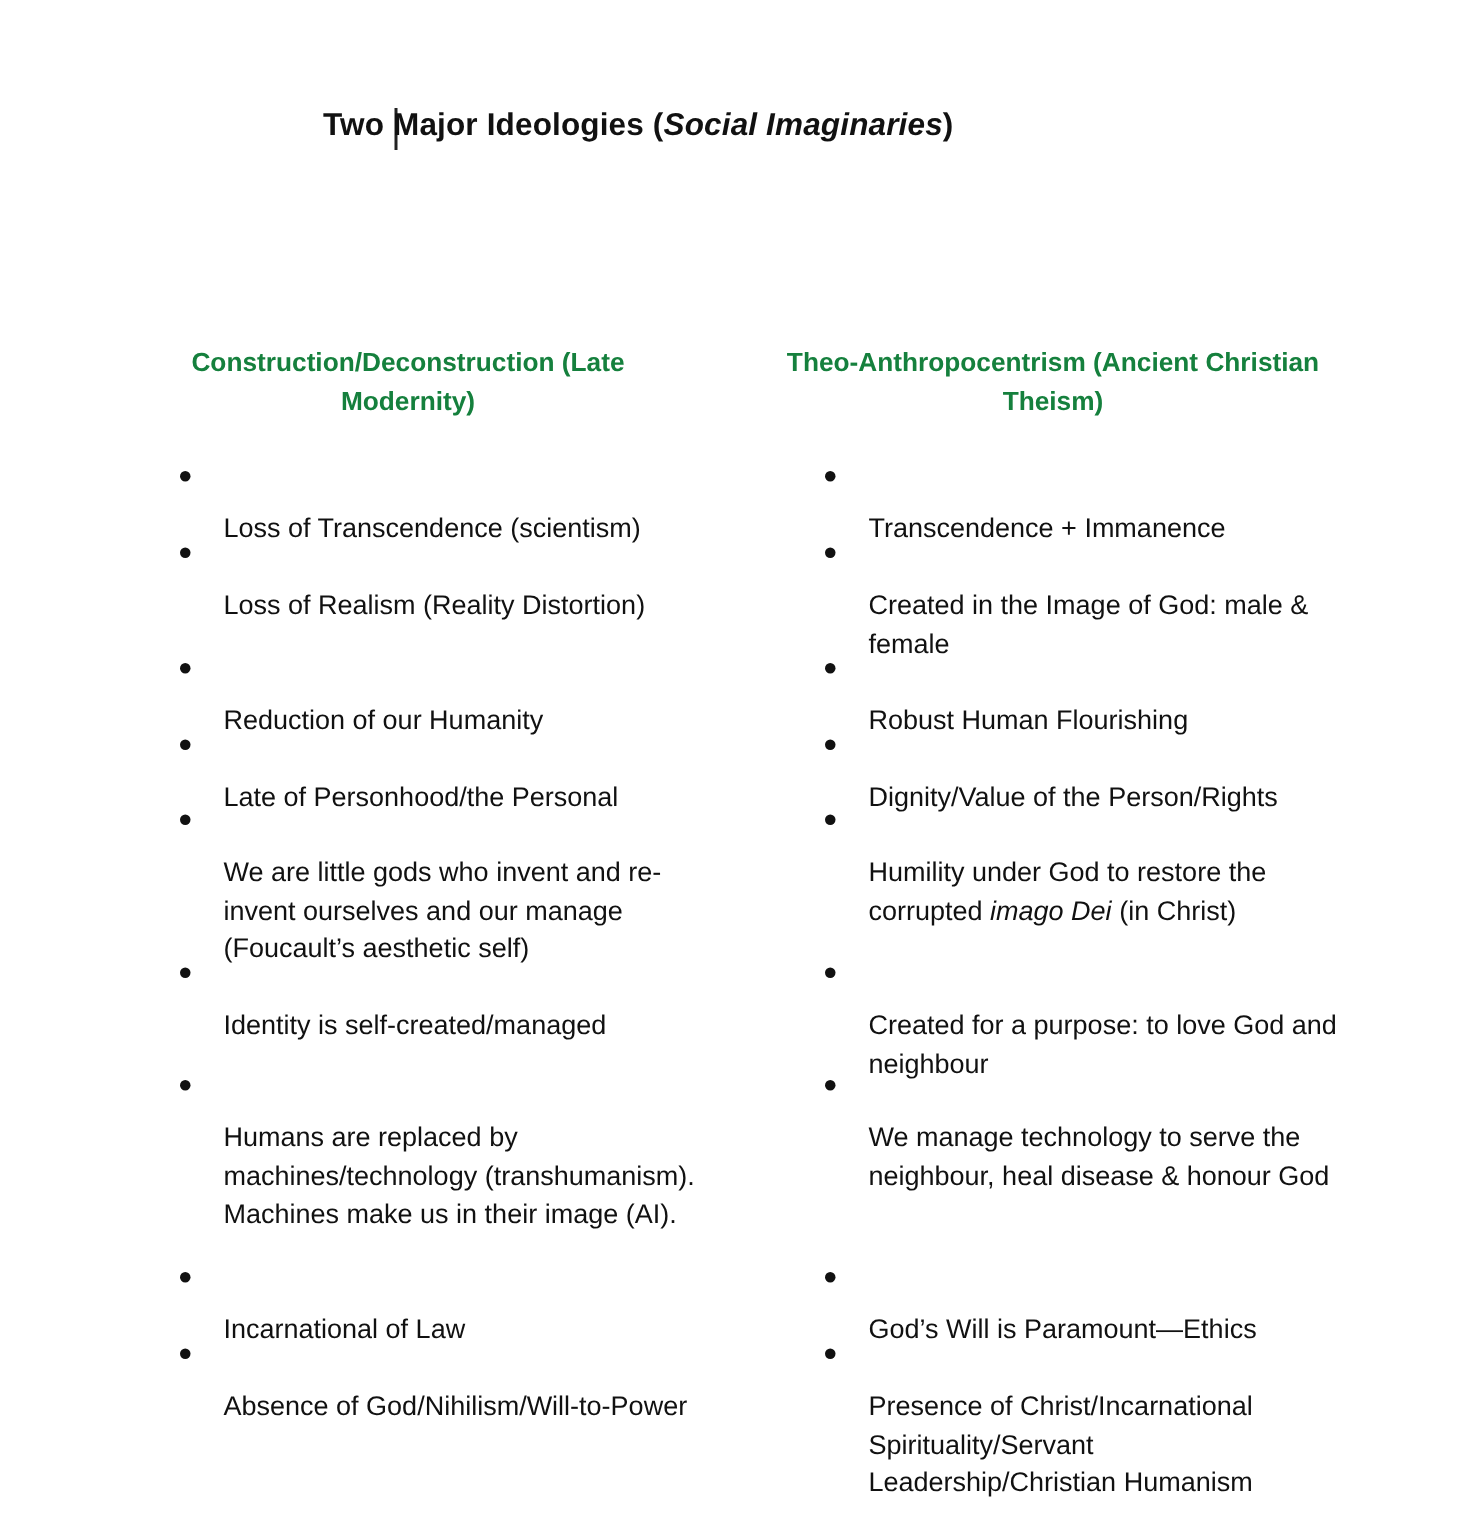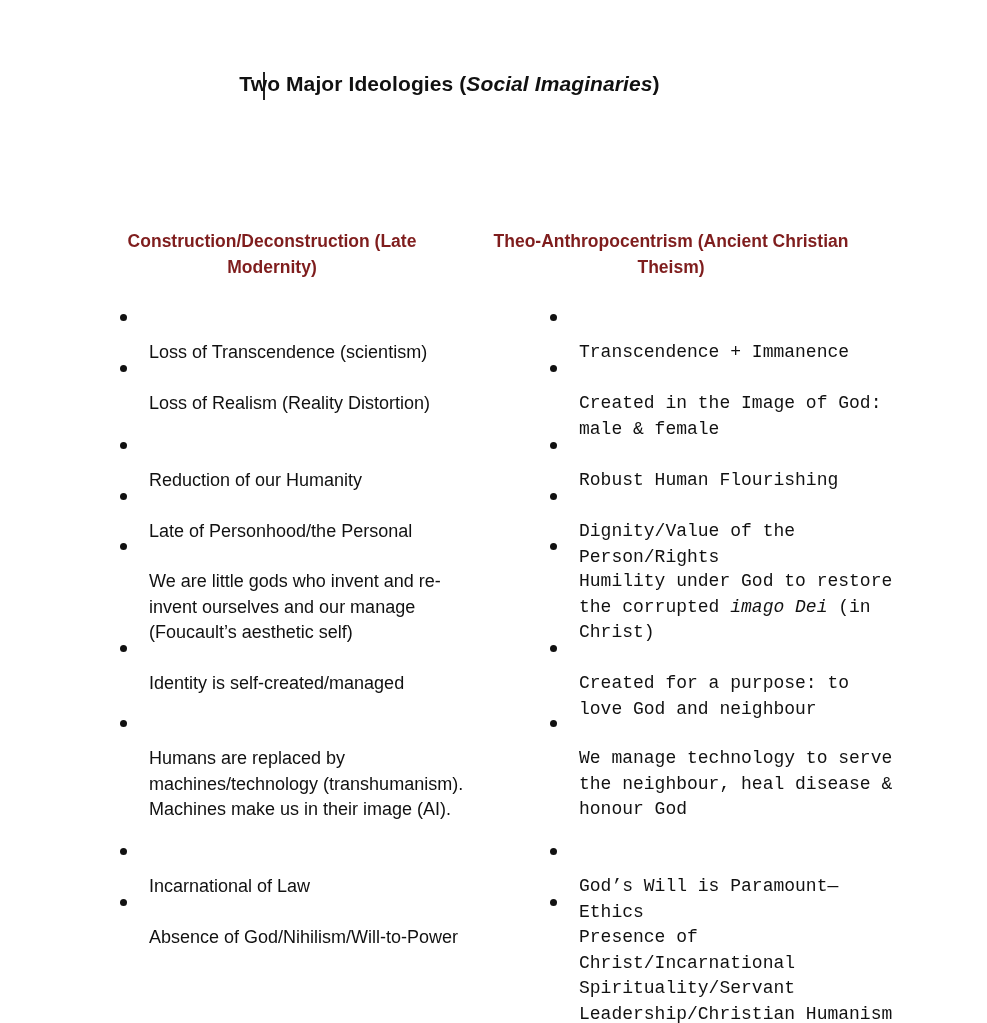--- a/index.html
+++ b/index.html
@@ -1,38 +1,38 @@
 <!DOCTYPE html>
 <html><head>
 <meta charset="utf-8">
 <style>
   html, body { margin:0; padding:0; background:#ffffff; }
   body { width:987px; height:1023px; position:relative; overflow:hidden;
          font-family:"Liberation Sans", "DejaVu Sans", sans-serif; color:#111; }
   .title { position:absolute; top:72px; left:0; width:851px; text-align:center;
-           font-size:21px; font-weight:bold; letter-spacing:0.1px;margin-left:24px; }
+           font-size:21px; font-weight:bold; letter-spacing:0.1px; }
   .caret { position:absolute; top:72px; left:263px; width:1.5px; height:28px; background:#222; }
   .col-head { position:absolute; width:360px; text-align:center; font-weight:bold;
-              font-size:17.5px; line-height:26px; color:#7f1d1d; }
+              font-size:17.5px; line-height:26px; color:#15803d; }
   .item { position:absolute; font-size:18px; line-height:25.5px; }
   .bullet { position:absolute; left:0; top:0; width:20px; }
   .bullet::before { content:""; position:absolute; left:2px; top:10px; width:7px; height:7px;
                     border-radius:50%; background:#111; }
   .txt { position:absolute; left:31px; top:0;margin-top:36px; }
   .left .txt { width:320px; }
-  .right .txt { width:320px;font-family:Liberation Mono, monospace; }
+  .right .txt { width:320px; }
 </style>
 </head>
 <body>
 
 <div class="caret"></div>
 <div class="title"><span>Two Major Ideologies (</span><i>Social Imaginaries</i><span>)</span></div>
 
 <div class="col-head" style="left:92px; top:228px;">Construction/Deconstruction (Late Modernity)</div>
-<div class="col-head" style="left:491px; top:228px;">Theo-Anthropocentrism (Ancient Christian Theism)</div>
+<div class="col-head" style="left:522px; top:228px;">Theo-Anthropocentrism (Ancient Christian Theism)</div>
 
 <div id="left-list" class="left">
     <div class="item" style="left: 118px; top: 304px;">
       <span class="bullet"></span>
       <span class="txt">Loss of Transcendence (scientism)</span>
     </div>
     <div class="item" style="left: 118px; top: 355px;">
       <span class="bullet"></span>
       <span class="txt">Loss of Realism (Reality Distortion)</span>
     </div>

